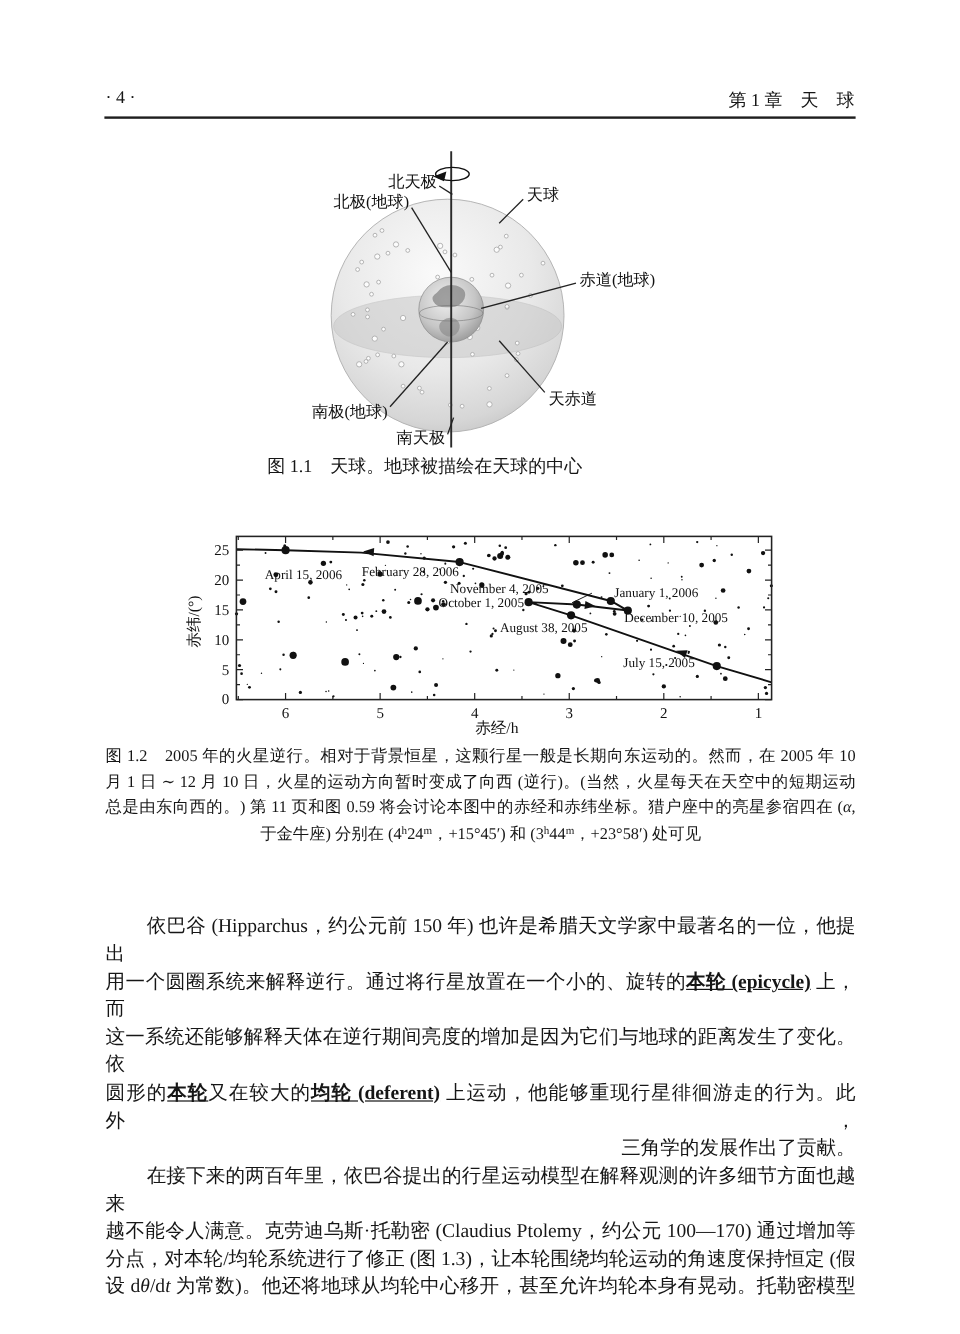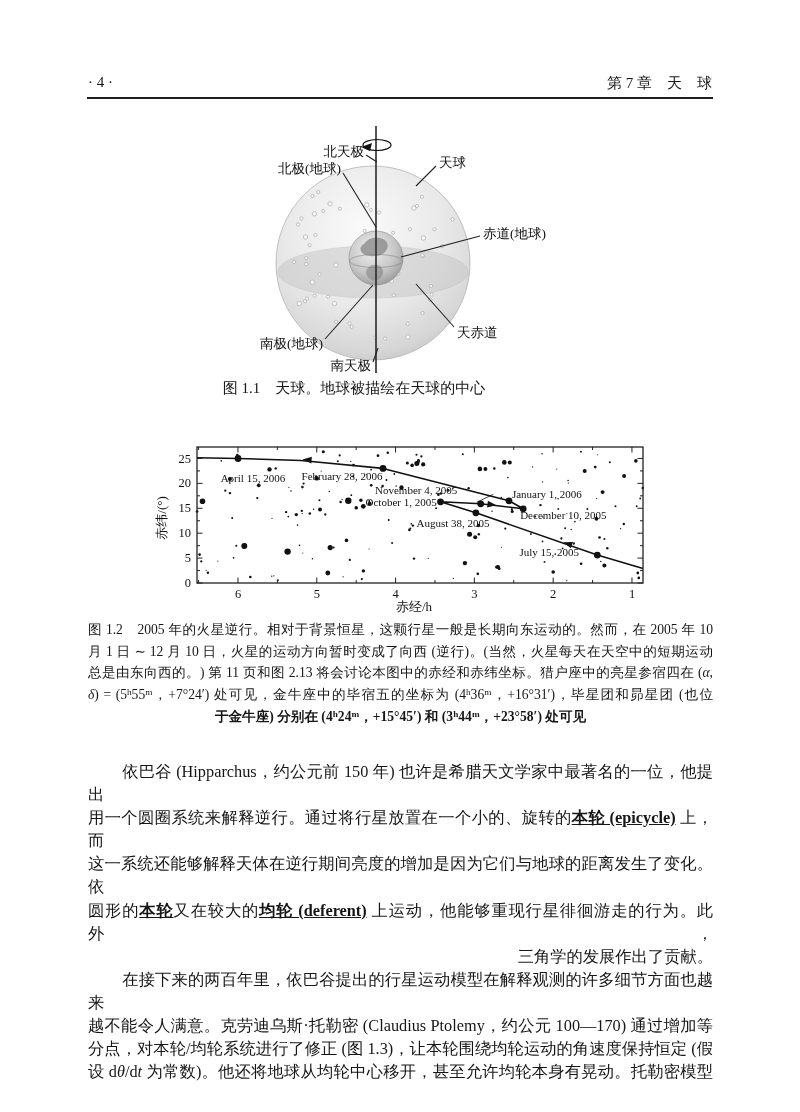--- a/index.html
+++ b/index.html
@@ -11,32 +11,32 @@
   #fig1-svg{position:absolute;left:238px;top:122px;}
   .caption1{position:absolute;top:379px;left:0;width:708px;text-align:center;font-size:15px;}
   #chart-svg{position:absolute;left:150px;top:440px;}
   #caption2{position:absolute;left:88px;top:619px;width:625px;font-size:13.6px;line-height:21.7px;}
   #bodytext{position:absolute;left:88px;top:760px;width:625px;font-size:16.3px;line-height:23.1px;}
   .b{font-weight:bold;text-decoration:underline;}
   .i{font-style:italic;}
   .sup{font-size:68%;vertical-align:4px;line-height:0;}
   .jline{text-align:justify;text-align-last:justify;}
   .lline{text-align:right;}
-  .cline{text-align:center;text-align-last:center;font-weight:bold;}
+  .cline{text-align:center;text-align-last:center;}
   .ind{text-indent:2.1em;}
   svg text{fill:#111;}
 </style>
 </head>
 <body>
 
 <div class="page">
 
   <div class="hdr">
     <span>· 4 ·</span>
-    <span>第 7 章　天　球</span>
+    <span>第 1 章　天　球</span>
   </div>
   <div class="rule"></div>
 
   <svg id="fig1-svg" width="330" height="260" viewBox="0 0 330 260">
     <defs>
       <radialGradient id="sphg" cx="45%" cy="32%" r="75%">
         <stop offset="0%" stop-color="#fafafa"></stop>
         <stop offset="55%" stop-color="#e9e9e9"></stop>
         <stop offset="85%" stop-color="#d6d6d6"></stop>
         <stop offset="100%" stop-color="#c2c2c2"></stop>
@@ -397,22 +397,21 @@
       <text x="41" y="72.3" text-anchor="end" font-size="12.5">15</text>
       <text x="41" y="47.4" text-anchor="end" font-size="12.5">20</text>
       <text x="41" y="22.5" text-anchor="end" font-size="12.5">25</text>
       <text x="264" y="171" text-anchor="middle" font-size="13">赤经/h</text>
       <text x="0" y="0" text-anchor="middle" font-size="13" transform="translate(16,78) rotate(-90)">赤纬/(°)</text>
     </svg>
 
   <div id="caption2">
       <div class="jline"><span>图 1.2　2005 年的火星逆行。相对于背景恒星，这颗行星一般是长期向东运动的。然而，在 2005 年 10</span></div>
       <div class="jline"><span>月 1 日 ∼ 12 月 10 日，火星的运动方向暂时变成了向西 (逆行)。(当然，火星每天在天空中的短期运动</span></div>
-      <div class="jline"><span>总是由东向西的。) 第 11 页和图 2.13 将会讨论本图中的赤经和赤纬坐标。猎户座中的亮星参宿四在 (</span><span class="i">α</span><span>,</span></div>
-      <div class="jline"><span class="i">δ</span><span>) = (5</span><span class="sup">h</span><span>55</span><span class="sup">m</span><span>，+7°24′) 处可见，金牛座中的毕宿五的坐标为 (4</span><span class="sup">h</span><span>36</span><span class="sup">m</span><span>，+16°31′)，毕星团和昴星团 (也位</span></div>
+      <div class="jline"><span>总是由东向西的。) 第 11 页和图 0.59 将会讨论本图中的赤经和赤纬坐标。猎户座中的亮星参宿四在 (</span><span class="i">α</span><span>,</span></div>
       <div class="cline"><span>于金牛座) 分别在 (4</span><span class="sup">h</span><span>24</span><span class="sup">m</span><span>，+15°45′) 和 (3</span><span class="sup">h</span><span>44</span><span class="sup">m</span><span>，+23°58′) 处可见</span></div>
     </div>
 
   <div id="bodytext">
       <div class="jline ind"><span>依巴谷 (Hipparchus，约公元前 150 年) 也许是希腊天文学家中最著名的一位，他提出</span></div>
       <div class="jline"><span>用一个圆圈系统来解释逆行。通过将行星放置在一个小的、旋转的</span><span class="b">本轮 (epicycle)</span><span> 上，而</span></div>
       <div class="jline"><span>这一系统还能够解释天体在逆行期间亮度的增加是因为它们与地球的距离发生了变化。依</span></div>
       <div class="jline"><span>圆形的</span><span class="b">本轮</span><span>又在较大的</span><span class="b">均轮 (deferent)</span><span> 上运动，他能够重现行星徘徊游走的行为。此外，</span></div>
       <div class="lline"><span>三角学的发展作出了贡献。</span></div>
       <div class="jline ind"><span>在接下来的两百年里，依巴谷提出的行星运动模型在解释观测的许多细节方面也越来</span></div>

